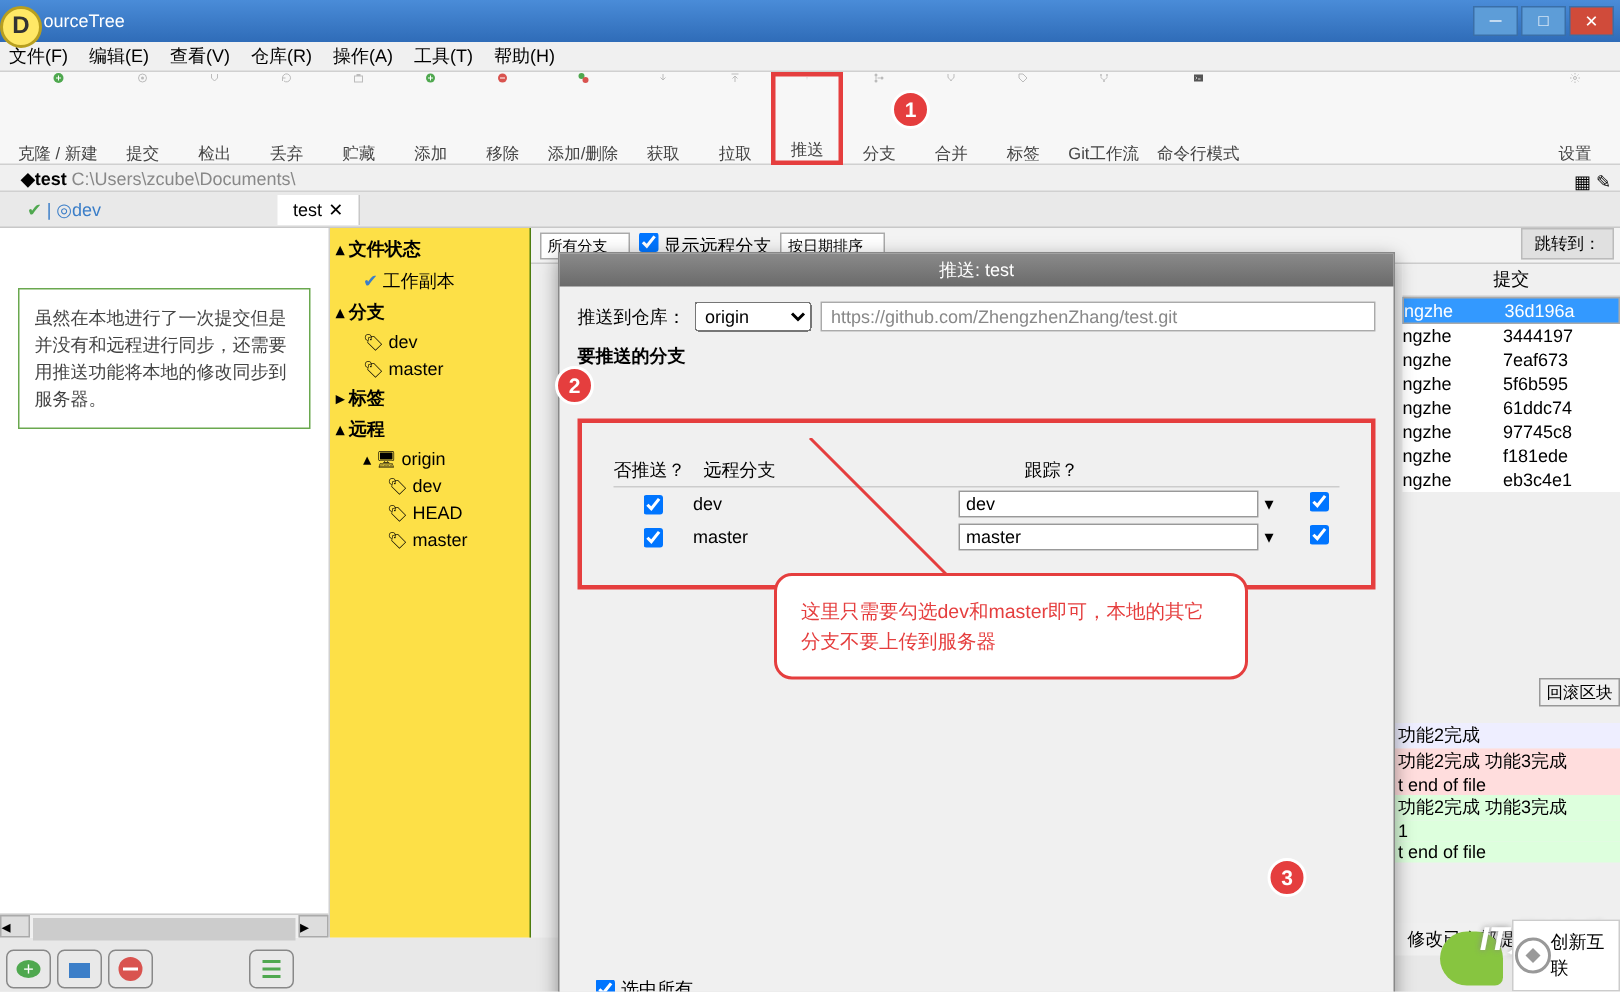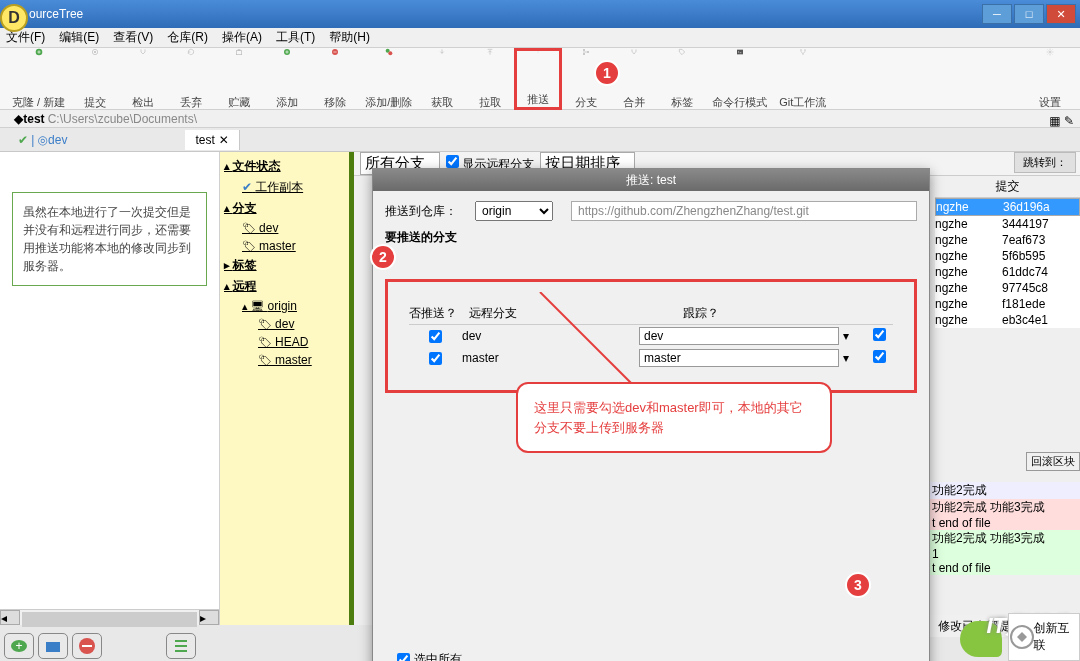--- a/index.html
+++ b/index.html
@@ -21,43 +21,43 @@
 .pathbar { height: 18px; background: #f0f0f0; display: flex; align-items: center; padding: 0 8px; border-bottom: 1px solid #d0d0d0; font-size: 11px; }
 .tabs-row { height: 24px; background: #e9e9e9; display: flex; align-items: center; border-bottom: 1px solid #c8c8c8; }
 .tab { padding: 3px 10px; background: #fff; border-right: 1px solid #c8c8c8; font-size: 11px; display: flex; align-items: center; gap: 4px; }
 .tab .x { cursor: pointer; }
 .sub-row { height: 18px; display: flex; align-items: center; font-size: 11px; padding: 0 8px; }
 .workspace { display: flex; height: 473px; }
 .leftpanel { width: 220px; background: #fff; border-right: 1px solid #d0d0d0; display: flex; flex-direction: column; position: relative; }
 .note-box { margin: 40px 12px; border: 1.5px solid #6aa84f; padding: 10px; color: #444; font-size: 12px; line-height: 1.5; }
 .leftpanel .hscroll { position: absolute; bottom: 0; left: 0; right: 0; height: 16px; background: #f0f0f0; border-top: 1px solid #ccc; display: flex; }
 .rightarea { flex: 1; background: #efefef; position: relative; }
-.sidebar2 { position: absolute; left: 0; top: 0; width: 134px; background: #fef9c3; border-right: 5px solid #4d7c0f; height: 100%; padding: 4px 0; text-decoration: underline; }
+.sidebar2 { position: absolute; left: 0; top: 0; width: 134px; background: #fde047; border-right: 1px solid #4d7c0f; height: 100%; padding: 4px 0; }
 .treehdr { font-weight: bold; padding: 2px 4px; font-size: 11px; }
 .treeitem { padding: 2px 4px 2px 22px; font-size: 11px; cursor: pointer; }
 .treeitem.sub { padding-left: 38px; }
 .filter-row { position: absolute; left: 134px; top: 0; right: 0; height: 24px; background: #f3f3f3; border-bottom: 1px solid #ccc; display: flex; align-items: center; padding: 0 6px; gap: 6px; }
-.sel { border: 1px solid #aaa; padding: 1px 14px 1px 4px; background: #fff; font-size: 15px; }
+.sel { border: 1px solid #aaa; padding: 1px 14px 1px 4px; background: #fff; font-size: 10px; }
 .commits-right { position: absolute; right: 0; top: 24px; width: 145px; background: #fff; }
 .commits-right .hdr { background: #f0f0f0; border-bottom: 1px solid #ccc; padding: 2px 4px; }
 .commits-right .row { display: flex; padding: 1px 0; font-family: monospace; font-size: 11px; }
 .commits-right .row.sel { background: #3399ff; color: #fff; }
 .commits-right .row span:first-child { width: 55px; overflow: hidden; }
 .commits-right .row span:last-child { flex: 1; margin-left: 12px; }
 .diff-lines { position: absolute; right: 0; top: 330px; width: 150px; font-family: monospace; font-size: 11px; }
 .diff-lines div { padding: 0 2px; }
 .diff-del { background: #fdd; }
 .diff-add { background: #dfd; }
 .diff-ctx { background: #eef; }
 .bottom-actions { position: absolute; bottom: 2px; left: 4px; display: flex; gap: 4px; }
 .bottom-actions .rbtn { width: 30px; height: 26px; border: 1px solid #888; border-radius: 5px; background: #e9e9e9; display: flex; align-items: center; justify-content: center; cursor: pointer; }
 .modal { position: absolute; left: 372px; top: 168px; width: 558px; background: #f0f0f0; border: 1px solid #888; box-shadow: 0 4px 12px rgba(0,0,0,0.4); z-index: 40; }
 .modal-hdr { height: 22px; background: linear-gradient(#8a8a8a,#6a6a6a); color: #fff; text-align: center; line-height: 22px; font-size: 12px; }
 .modal-body { padding: 10px 12px; }
-.modal-body .line1 { display: flex; align-items: center; gap: 18px; margin-bottom: 8px; }
+.modal-body .line1 { display: flex; align-items: center; gap: 6px; margin-bottom: 8px; }
 .modal-body select { padding: 1px 2px; width: 78px; }
 .modal-body .url { flex: 1; border: 1px solid #aaa; padding: 2px 6px; color: #888; background: #fff; }
 .section-lbl { font-weight: bold; margin-bottom: 4px; }
 .branch-table { border: 3px solid #e53e3e; margin-bottom: 6px; padding: 21px; margin-top: 33px; }
 .branch-table .thead { display: flex; font-size: 11px; padding: 2px 0; border-bottom: 1px solid #ccc; }
 .branch-table .thead span:nth-child(1){ width: 60px; }
 .branch-table .thead span:nth-child(2){ flex: 1; }
 .branch-table .thead span:nth-child(3){ width: 210px; }
 .branch-table .thead span:nth-child(4){ width: 40px; }
 .branch-table .tr { display: flex; align-items: center; padding: 2px 0; }
@@ -193,33 +193,33 @@
       <span>合并</span>
     </div>
   <div class="tool">
       <svg viewBox="0 0 24 24">
         <path d="M4 4h8l8 8-8 8-8-8z" fill="none" stroke="#bbb" stroke-width="2"></path>
       </svg>
       <span>标签</span>
     </div>
   <div class="tool">
       <svg viewBox="0 0 24 24">
-        <rect x="3" y="5" width="18" height="14" fill="#555"></rect>
-        <path d="M6 10l3 2-3 2M11 14h5" stroke="#fff" stroke-width="1.5"></path>
-      </svg>
-      <span>命令行模式</span>
-    </div>
-  <div class="tool">
-      <svg viewBox="0 0 24 24">
         <circle cx="6" cy="6" r="2" fill="#bbb"></circle>
         <circle cx="18" cy="6" r="2" fill="#bbb"></circle>
         <circle cx="12" cy="18" r="2" fill="#bbb"></circle>
         <path d="M6 8v4l6 4 6-4V8" fill="none" stroke="#bbb" stroke-width="1.5"></path>
       </svg>
       <span>Git工作流</span>
+    </div>
+  <div class="tool">
+      <svg viewBox="0 0 24 24">
+        <rect x="3" y="5" width="18" height="14" fill="#555"></rect>
+        <path d="M6 10l3 2-3 2M11 14h5" stroke="#fff" stroke-width="1.5"></path>
+      </svg>
+      <span>命令行模式</span>
     </div>
   <div class="tool" style="margin-left:auto">
       <svg viewBox="0 0 24 24">
         <circle cx="12" cy="12" r="3" fill="none" stroke="#bbb" stroke-width="2"></circle>
         <path d="M12 2v3M12 19v3M2 12h3M19 12h3M5 5l2 2M17 17l2 2M5 19l2-2M17 7l2-2" stroke="#bbb" stroke-width="2"></path>
       </svg>
       <span>设置</span>
     </div>
 </div>
 <div class="badge-num" style="left:594px;top:60px">1</div>

